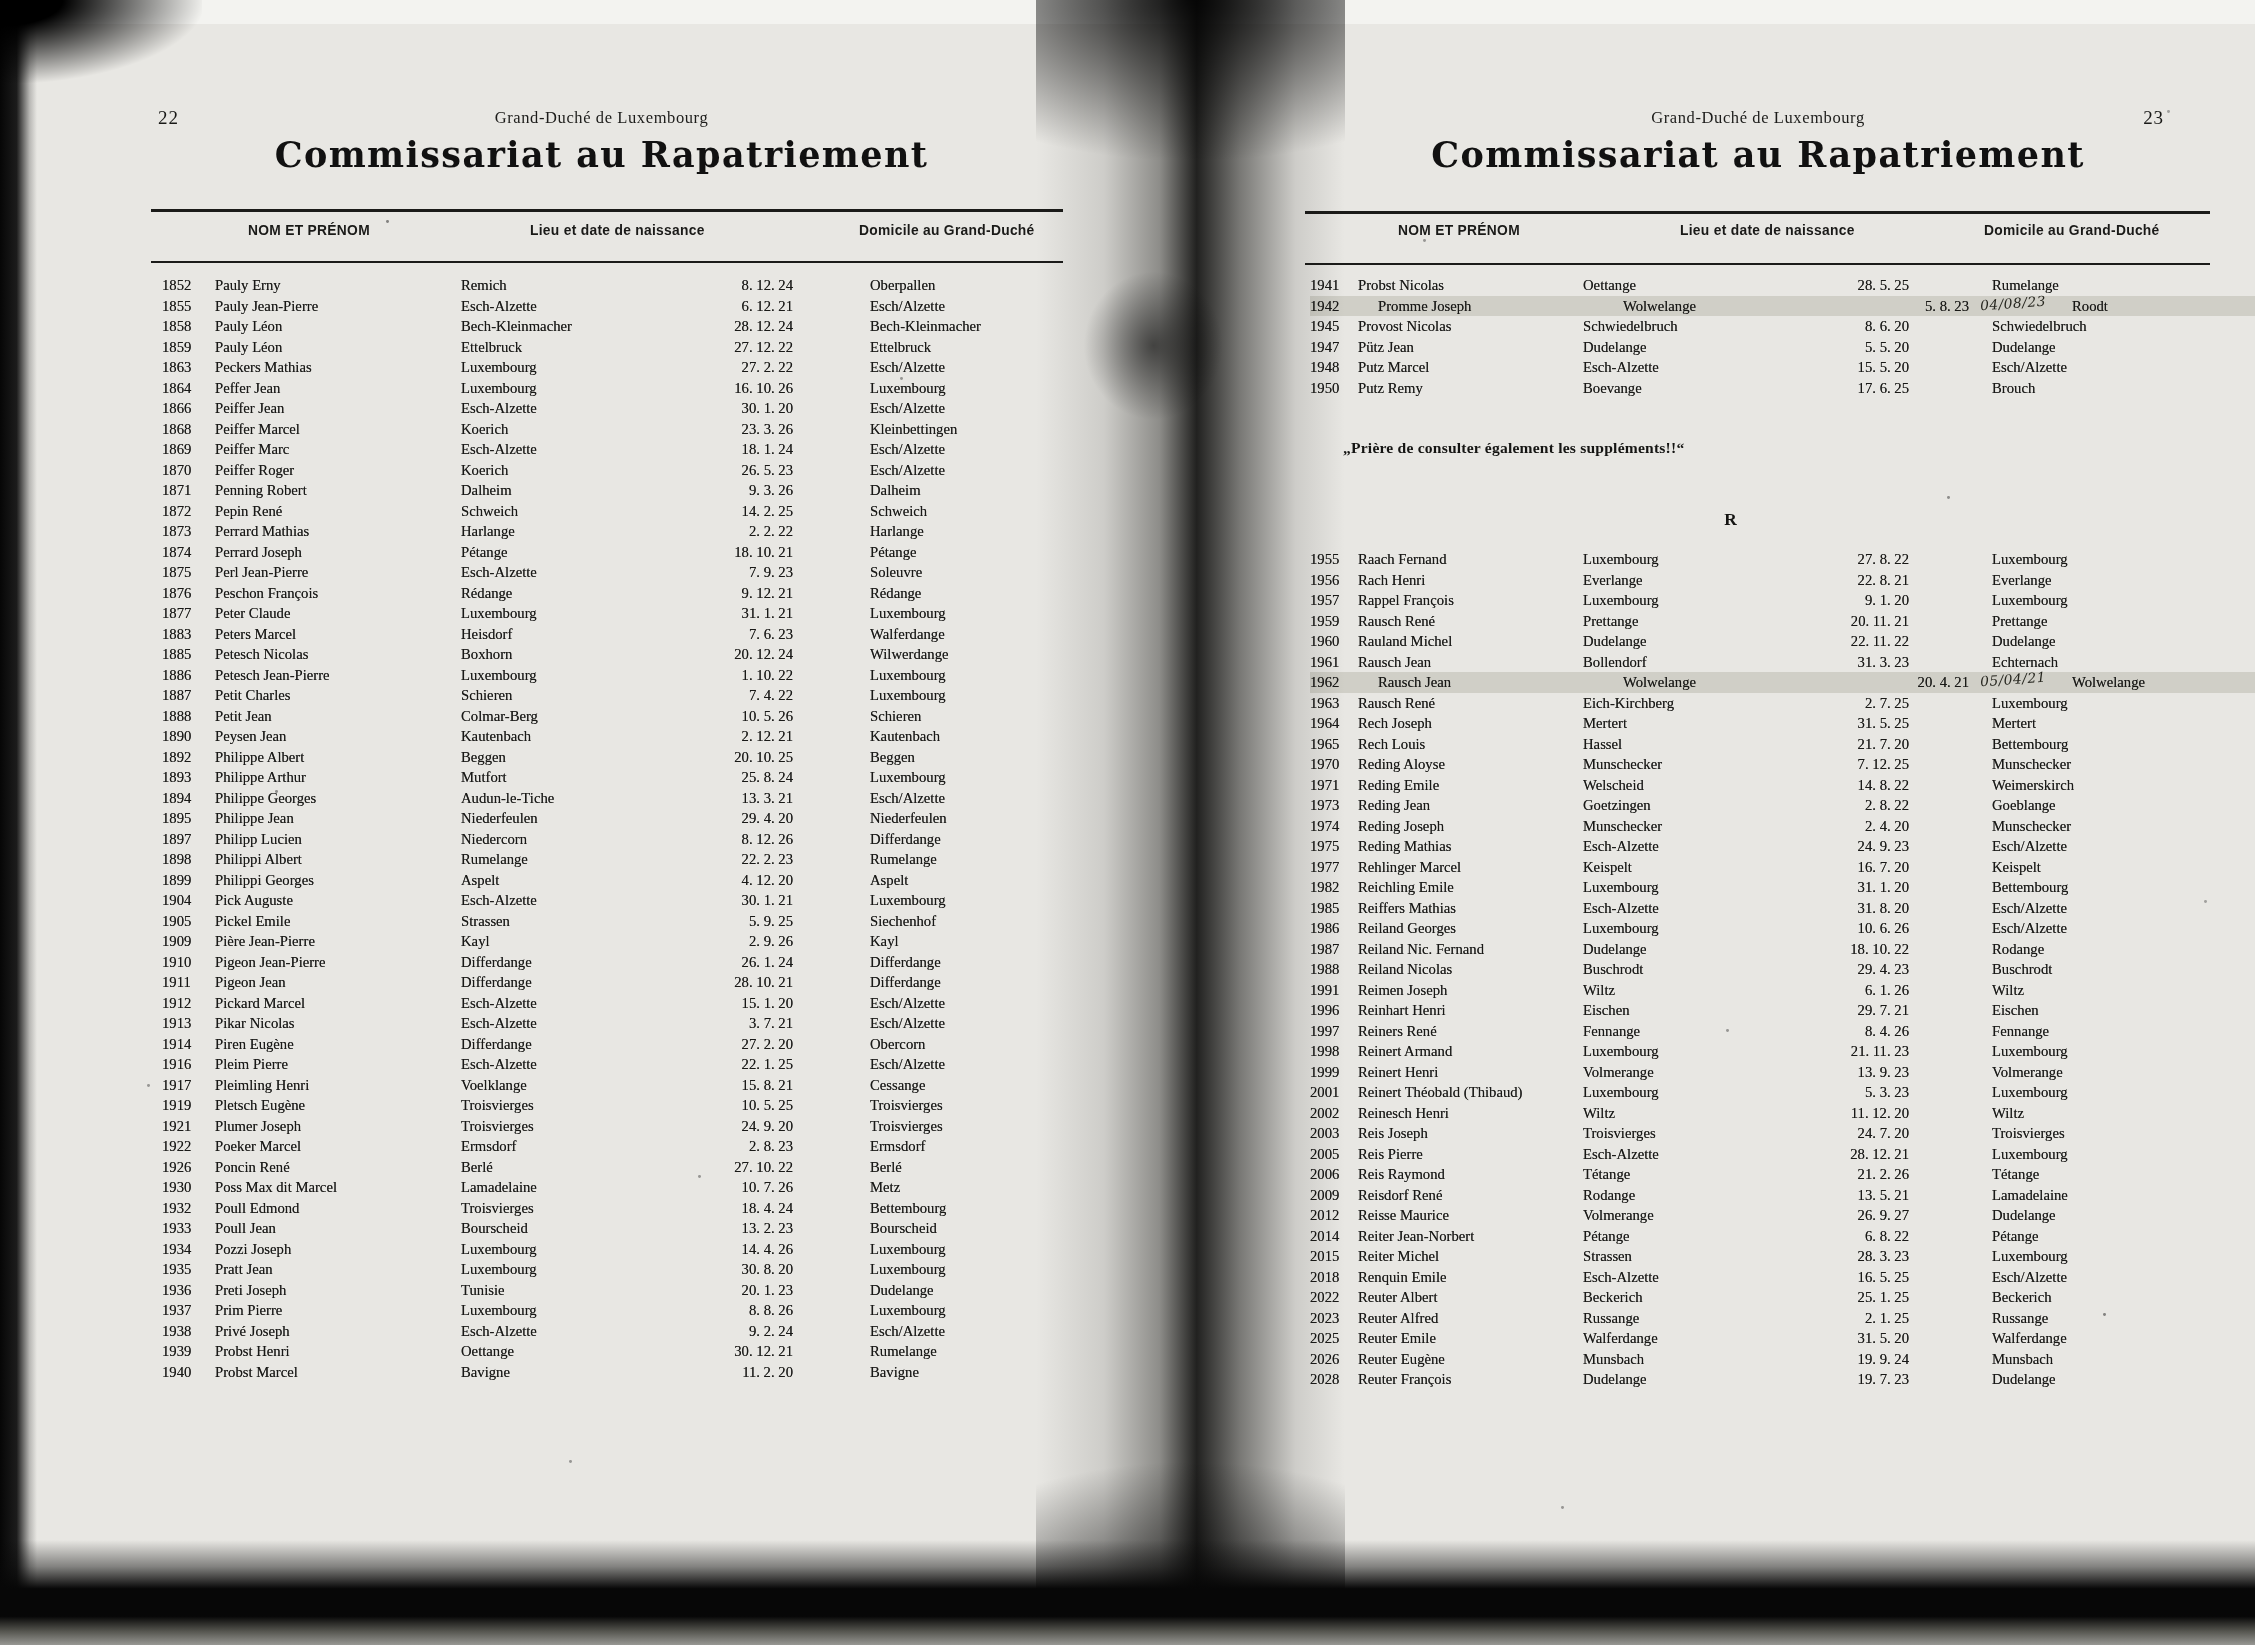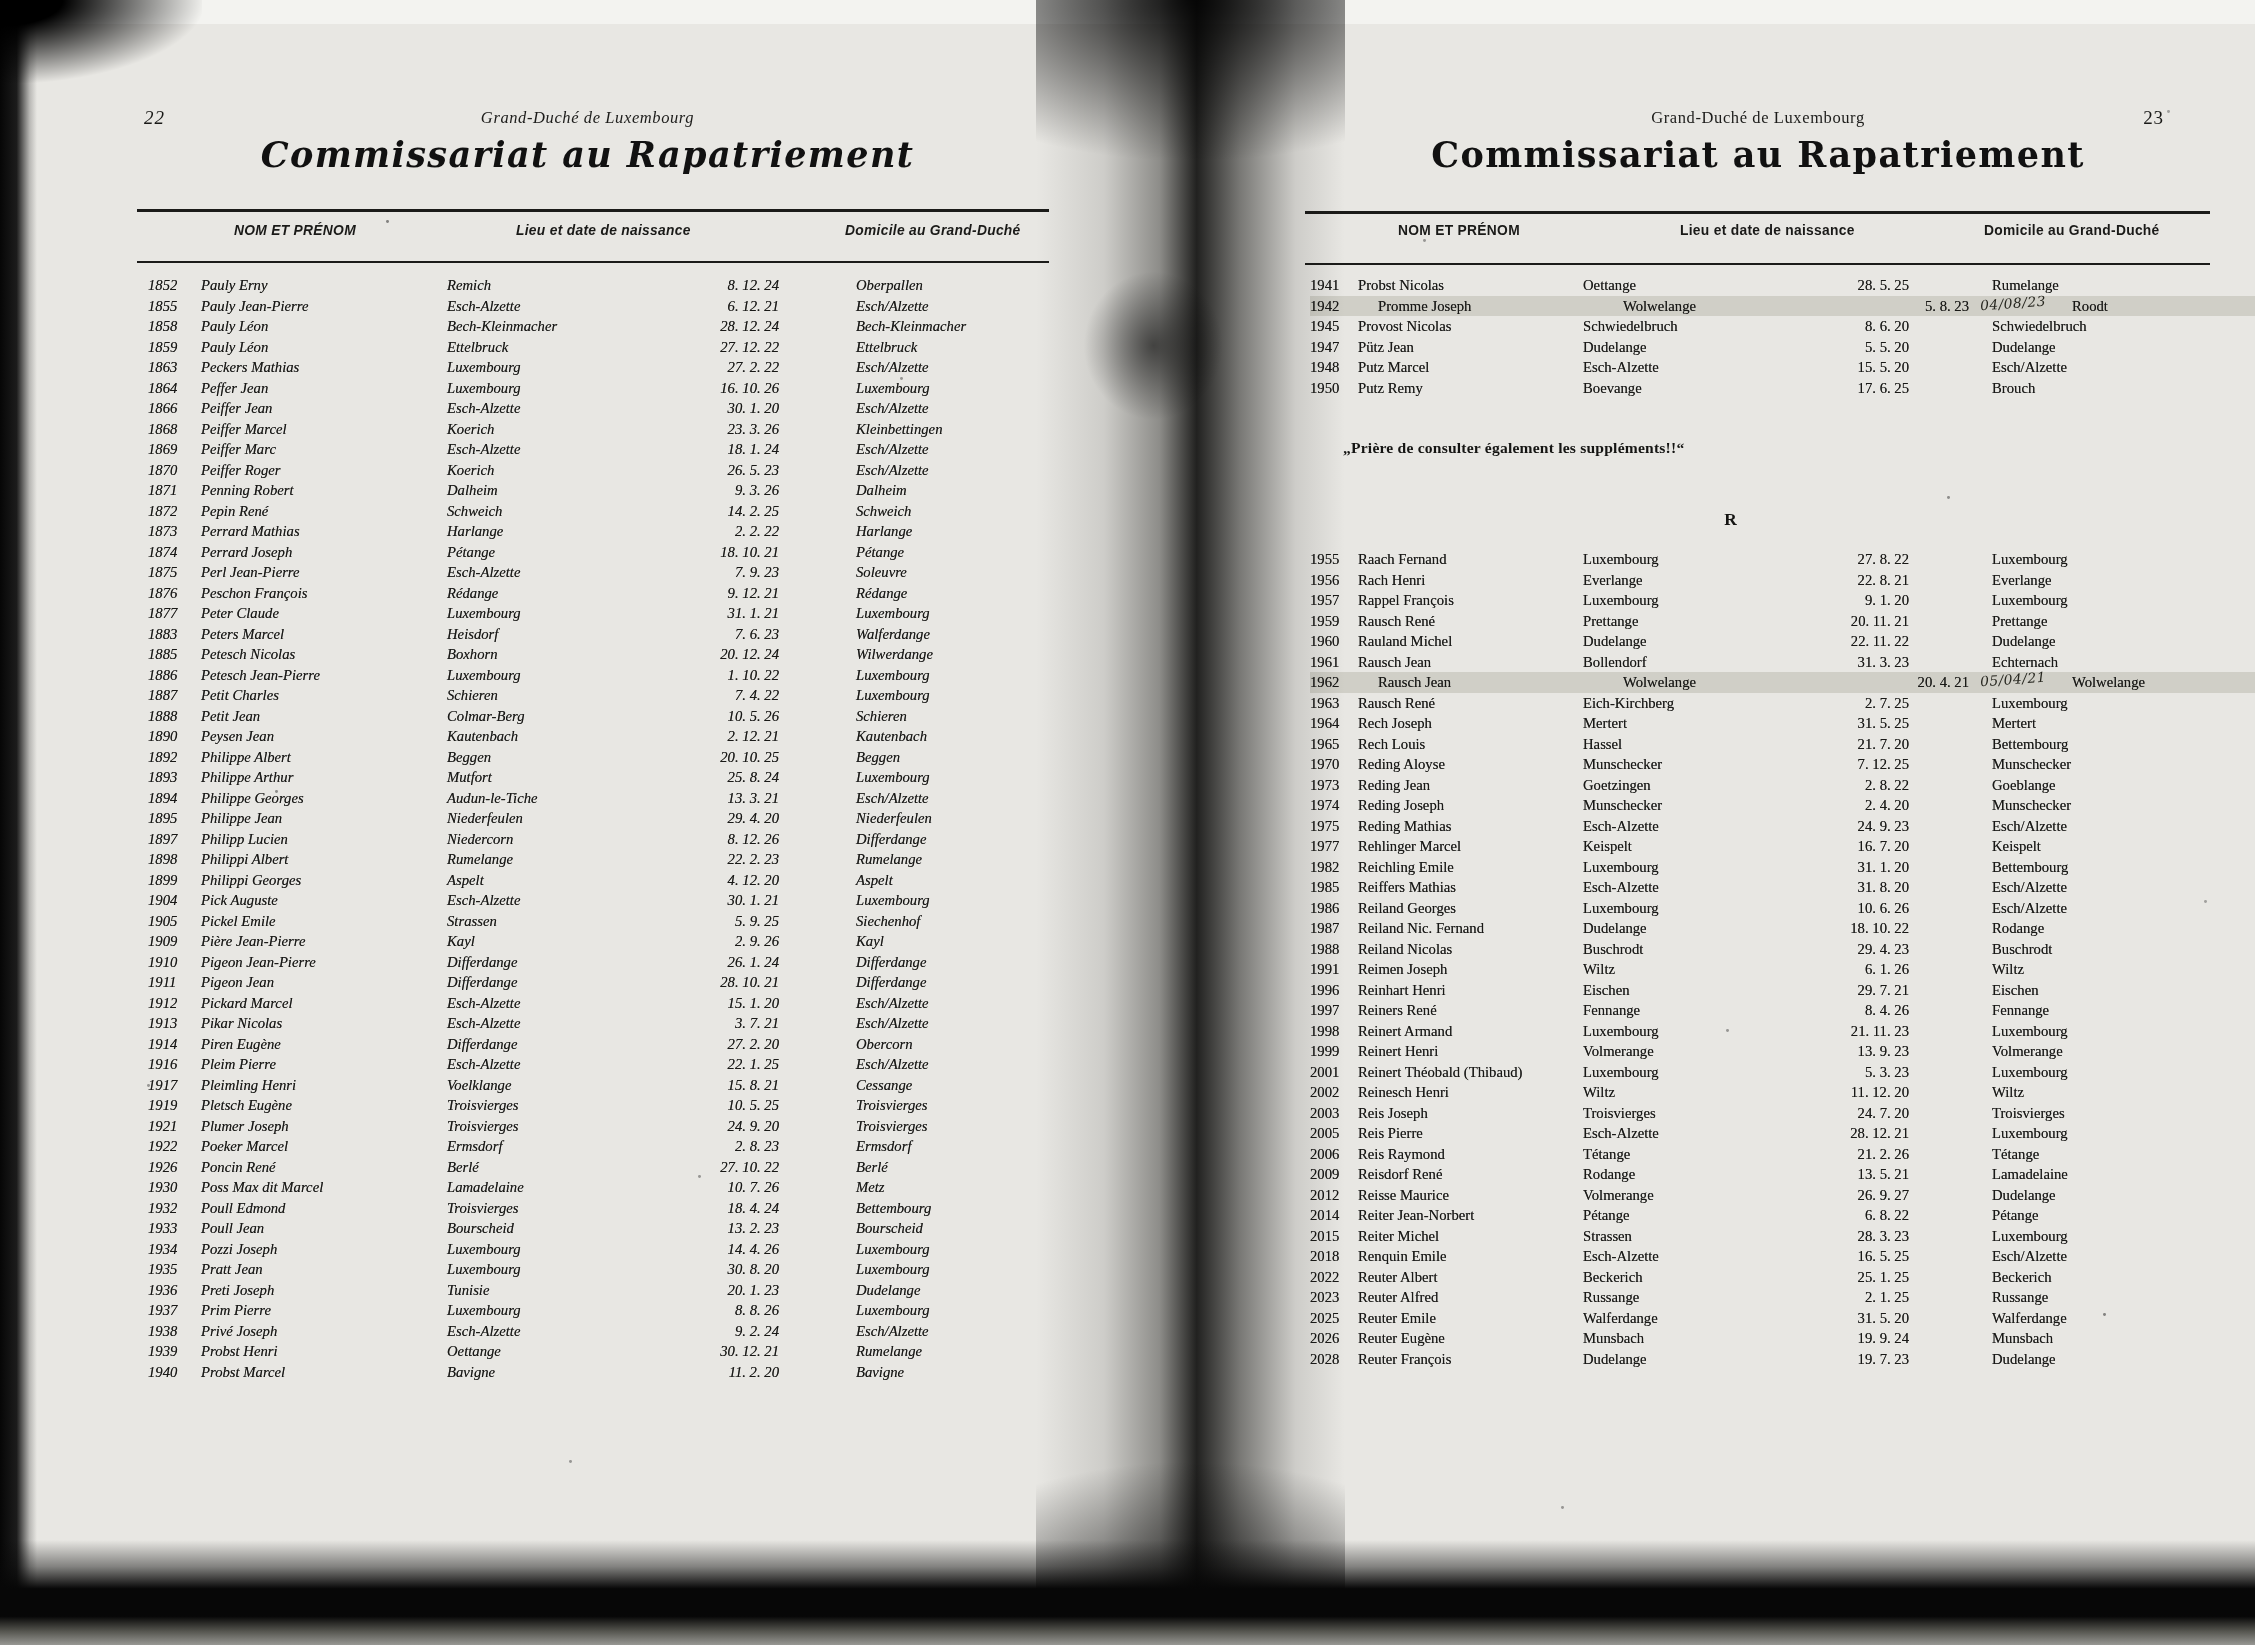--- a/index.html
+++ b/index.html
@@ -30,21 +30,21 @@
     box-shadow:
       386px 220px 0 rgba(30,30,30,.5), 900px 377px 0 rgba(30,30,30,.4),
       275px 790px 0 rgba(30,30,30,.45), 698px 1175px 0 rgba(30,30,30,.4),
       1423px 239px 0 rgba(30,30,30,.4), 1947px 496px 0 rgba(30,30,30,.45),
       1726px 1029px 0 rgba(30,30,30,.4), 2103px 1313px 0 rgba(30,30,30,.5),
       569px 1460px 0 rgba(30,30,30,.4), 1561px 1506px 0 rgba(30,30,30,.4),
       2204px 900px 0 rgba(30,30,30,.35), 147px 1084px 0 rgba(30,30,30,.4),
       2167px 110px 0 rgba(30,30,30,.35), 1359px 826px 0 rgba(20,20,20,.5);}
   
   .page{position:absolute;top:0;height:100%;color:#191917;}
-  .page-left{left:124px;width:927px;font-style:italic;}
+  .page-left{left:138px;width:927px;}
   .page-right{left:1299px;width:918px;}
   .pagenum{position:absolute;top:107px;font-size:19px;letter-spacing:0.9px;}
   .page-left .pagenum{left:20px;}
   .page-right .pagenum{right:53px;}
   .runhead{position:absolute;top:108px;left:9.2px;right:9.2px;text-align:center;
     font-size:16.5px;letter-spacing:0.6px;color:#1c1c1a;}
   .title{position:absolute;top:134px;left:9.2px;right:9.2px;margin:0;text-align:center;
     font-family:"DejaVu Serif","Liberation Serif",serif;font-weight:bold;
     font-size:35px;letter-spacing:1.4px;color:#111;}
   .rule{position:absolute;background:#1b1b19;}
@@ -607,20 +607,27 @@
         <span class="c dom">Bettembourg</span>
       </div>
       <div class="row">
         <span class="c num">1970</span>
         <span class="c name">Reding Aloyse</span>
         <span class="c place">Munschecker</span>
         <span class="c date">7. 12. 25</span>
         <span class="c dom">Munschecker</span>
       </div>
       <div class="row">
+        <span class="c num">1971</span>
+        <span class="c name">Reding Emile</span>
+        <span class="c place">Welscheid</span>
+        <span class="c date">14. 8. 22</span>
+        <span class="c dom">Weimerskirch</span>
+      </div>
+      <div class="row">
         <span class="c num">1973</span>
         <span class="c name">Reding Jean</span>
         <span class="c place">Goetzingen</span>
         <span class="c date">2. 8. 22</span>
         <span class="c dom">Goeblange</span>
       </div>
       <div class="row">
         <span class="c num">1974</span>
         <span class="c name">Reding Joseph</span>
         <span class="c place">Munschecker</span>

